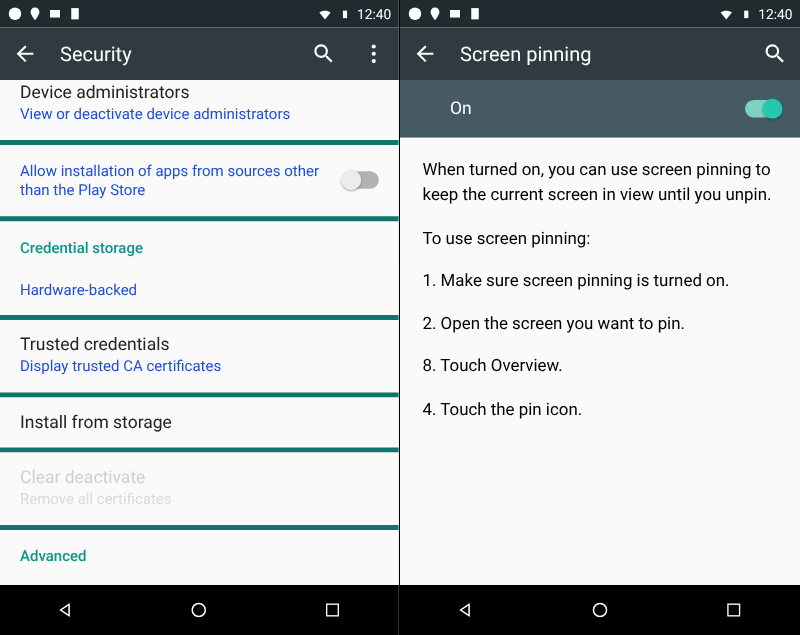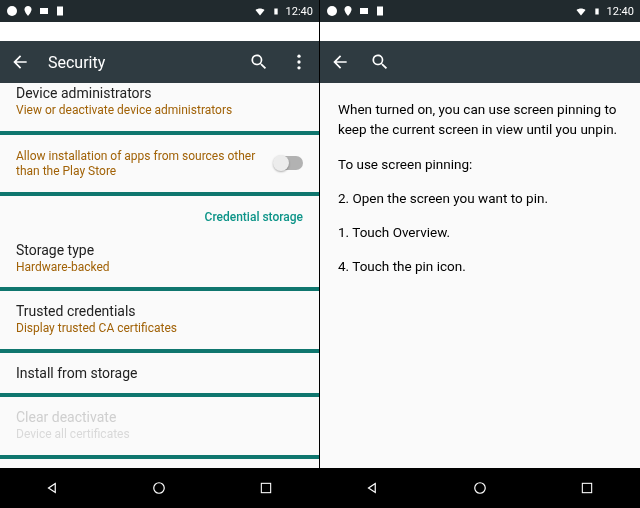--- a/index.html
+++ b/index.html
@@ -4,32 +4,32 @@
 <style>
 * { margin: 0; padding: 0; box-sizing: border-box; font-family: Roboto, Arial, sans-serif; }
 body { background: #000; display: flex; width: 640px; height: 508px; }
 .phone { width: 320px; height: 508px; display: flex; flex-direction: column; background: #fff; position: relative; }
 .phone.left { border-right: 1px solid #000; }
 .statusbar { height: 22px; background: #212a2e; color: #fff; display: flex; align-items: center; padding: 0 6px; font-size: 11px; }
 .statusbar .sb-left { display: flex; gap: 4px; }
 .statusbar .sb-right { margin-left: auto; display: flex; align-items: center; gap: 4px; }
 .statusbar .sb-icon { width: 12px; height: 12px; display: flex; align-items: center; justify-content: center; }
 .statusbar svg { fill: #fff; }
-.appbar { height: 42px; background: #2f3b41; color: #fff; display: flex; align-items: center; padding: 0 8px; gap: 16px; margin-top: 19px; }
+.appbar { height: 42px; background: #2f3b41; color: #fff; display: flex; align-items: center; padding: 0 8px; gap: 16px; }
 .appbar .title { font-size: 16px; font-weight: 400; flex: 1; }
 .appbar .action { width: 24px; height: 24px; display: flex; align-items: center; justify-content: center; cursor: pointer; }
 .appbar svg { fill: #fff; }
 .content { flex: 1; overflow-y: hidden; background: #fafafa; }
 .list-item { padding: 12px 16px; border-bottom: 4px solid #0f766e; background: #fafafa; position: relative; }
 .list-item.clickable { cursor: pointer; }
 .list-item .primary { color: #222; font-size: 14px; }
-.list-item .secondary { color: #a16207; font-size: 12px; margin-top: 2px; line-height: 1.3; }
+.list-item .secondary { color: #1d4ed8; font-size: 12px; margin-top: 2px; line-height: 1.3; }
 .list-item.partial-top { padding-top: 2px; }
 .list-item.partial-top .primary { color: #222; }
-.list-header { padding: 14px 16px 6px; font-size: 12px; color: #0d9488; font-weight: 500; text-align: right; }
+.list-header { padding: 14px 16px 6px; font-size: 12px; color: #0d9488; font-weight: 500; }
 .disabled .primary { color: #cfcfcf; }
 .disabled .secondary { color: #d9d9d9; }
 .switch { position: absolute; right: 16px; top: 50%; transform: translateY(-50%); width: 28px; height: 14px; background: #b2b2b2; border-radius: 8px; }
 .switch::after { content: ""; position: absolute; width: 16px; height: 16px; background: #ececec; border-radius: 50%; top: -1px; left: -2px; box-shadow: 0 1px 2px rgba(0,0,0,.3); }
 .switch.on { background: #7fd1c2; }
 .switch.on::after { background: #26c6b0; left: auto; right: -2px; }
 .toggle-bar { height: 46px; background: #455a64; color: #fff; display: flex; align-items: center; padding: 0 16px; position: relative; border-bottom: 1px solid rgba(0,0,0,.1); }
 .toggle-bar .tlabel { font-size: 14px; margin-left: 24px; }
 .toggle-bar .switch { right: 16px; }
 .body-text { padding: 16px 18px; color: #000000; font-size: 13.5px; line-height: 1.5; }
@@ -105,33 +105,32 @@
     <div class="list-item clickable partial-top">
       <div class="primary">Device administrators</div>
       <div class="secondary">View or deactivate device administrators</div>
     </div>
     <div class="list-item clickable">
       <div class="secondary" style="padding-right:40px">Allow installation of apps from sources other than the Play Store</div>
       <div class="switch"></div>
     </div>
     <div class="list-header">Credential storage</div>
     <div class="list-item clickable">
-      <div class="primary">Storage type</div>
       <div class="secondary">Hardware-backed</div>
     </div>
     <div class="list-item clickable">
       <div class="primary">Trusted credentials</div>
       <div class="secondary">Display trusted CA certificates</div>
     </div>
     <div class="list-item clickable">
       <div class="primary">Install from storage</div>
     </div>
     <div class="list-item disabled">
       <div class="primary">Clear deactivate</div>
-      <div class="secondary">Device all certificates</div>
+      <div class="secondary">Remove all certificates</div>
     </div>
     <div class="list-header">Advanced</div>
 
   </div>
 
   <div class="navbar">
     <div class="nav-btn">
         <svg width="18" height="18" viewBox="0 0 24 24">
           <path d="M15 6l-9 6 9 6V6z"></path>
         </svg>
@@ -187,34 +186,40 @@
       <span>12:40</span>
     </div>
   </div>
 
   <div class="appbar">
     <div class="action">
         <svg viewBox="0 0 24 24" width="20" height="20">
           <path d="M20 11H7.8l5.6-5.6L12 4l-8 8 8 8 1.4-1.4L7.8 13H20z"></path>
         </svg>
       </div>
+    <div class="title">Screen pinning</div>
     <div class="action">
         <svg viewBox="0 0 24 24" width="20" height="20">
           <path d="M15.5 14h-.8l-.3-.3a6.5 6.5 0 10-.7.7l.3.3v.8l5 5 1.5-1.5-5-5zM9.5 14A4.5 4.5 0 1114 9.5 4.5 4.5 0 019.5 14z"></path>
         </svg>
       </div>
   </div>
 
+  <div class="toggle-bar">
+    <span class="tlabel">On</span>
+    <div class="switch on"></div>
+  </div>
 
   <div class="content">
     <div class="body-text">
       <p>When turned on, you can use screen pinning to keep the current screen in view until you unpin.</p>
       <p>To use screen pinning:</p>
+      <p>1. Make sure screen pinning is turned on.</p>
       <p>2. Open the screen you want to pin.</p>
-      <p>1. Touch Overview.</p>
+      <p>8. Touch Overview.</p>
       <p>4. Touch the pin icon.</p>
     </div>
   </div>
 
   <div class="navbar">
     <div class="nav-btn">
         <svg width="18" height="18" viewBox="0 0 24 24">
           <path d="M15 6l-9 6 9 6V6z"></path>
         </svg>
       </div>

